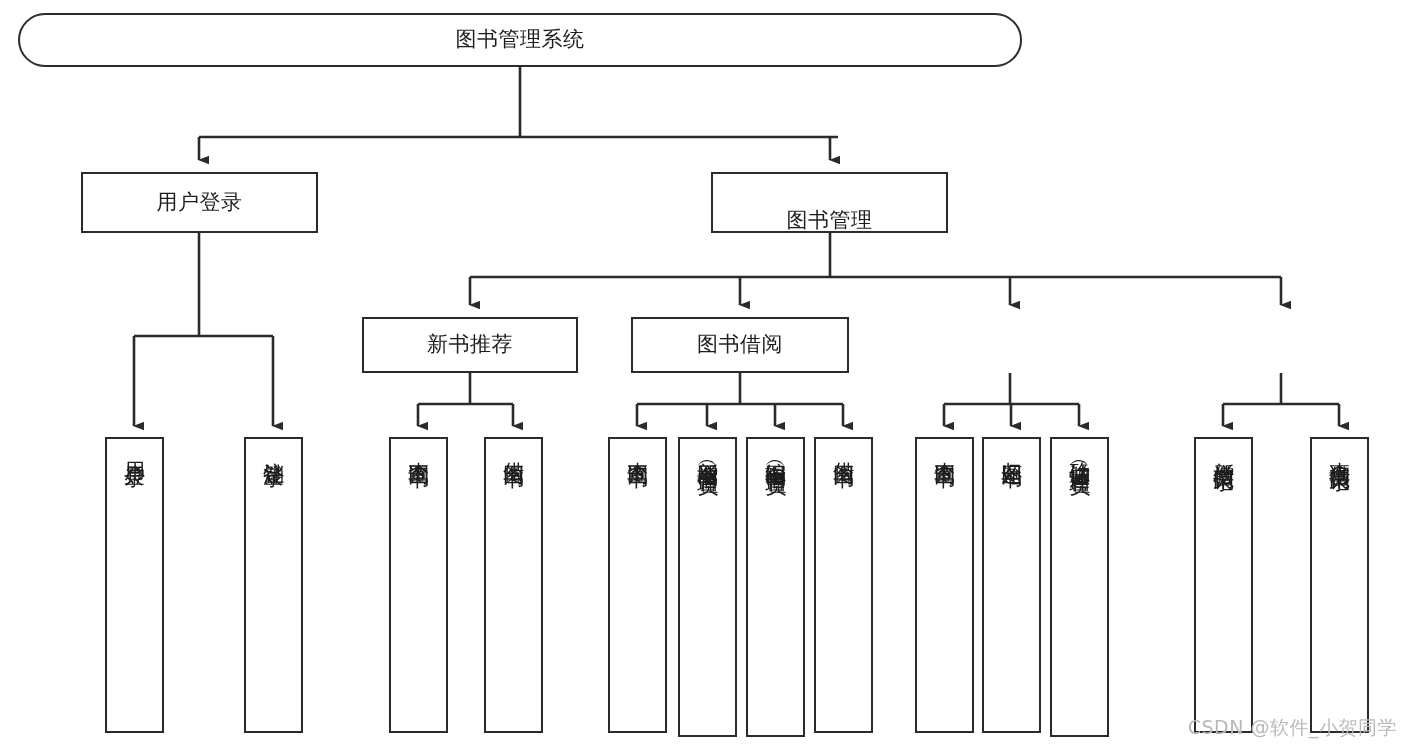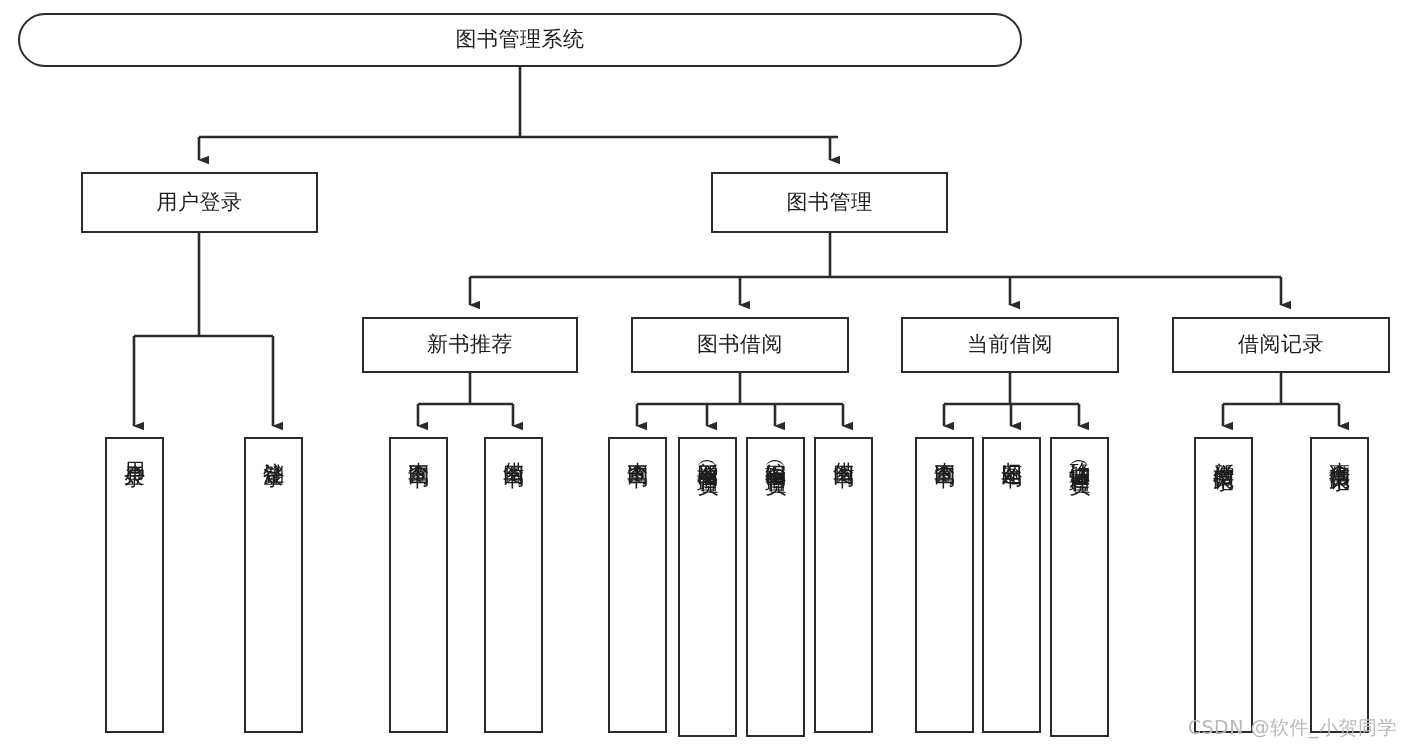--- a/index.html
+++ b/index.html
@@ -125,35 +125,29 @@
     </g>
   </svg>
 
   <div class="node h" style="left:18px; top:13px; width:1004px; height:54px;border-radius:27px;">
     <span class="label">图书管理系统</span>
   </div>
 
   <div class="node h" style="left:81px; top:172px; width:237px; height:61px;">
     <span class="label">用户登录</span>
   </div>
-  <div class="node h" style="left:711px; top:172px; width:237px; height:61px;">
+  <div class="node h" style="left:711px; top:172px; width:237px; height:61px;align-items:flex-end;">
     <span class="label">图书管理</span>
   </div>
 
   <div class="node h" style="left:631px; top:317px; width:218px; height:56px;">
     <span class="label">图书借阅</span>
   </div>
   <div class="node h" style="left:362px; top:317px; width:216px; height:56px;">
     <span class="label">新书推荐</span>
-  </div>
-  <div class="node h" style="left:901px; top:317px; width:218px; height:56px;">
-    <span class="label">当前借阅</span>
-  </div>
-  <div class="node h" style="left:1172px; top:317px; width:218px; height:56px;">
-    <span class="label">借阅记录</span>
   </div>
 
   <div class="node v" style="left:105px; top:437px; width:59px; height:296px;">
     <span class="label">用户登录</span>
   </div>
   <div class="node v" style="left:244px; top:437px; width:59px; height:296px;">
     <span class="label">注销登录</span>
   </div>
 
   <div class="node v" style="left:389px; top:437px; width:59px; height:296px;">

